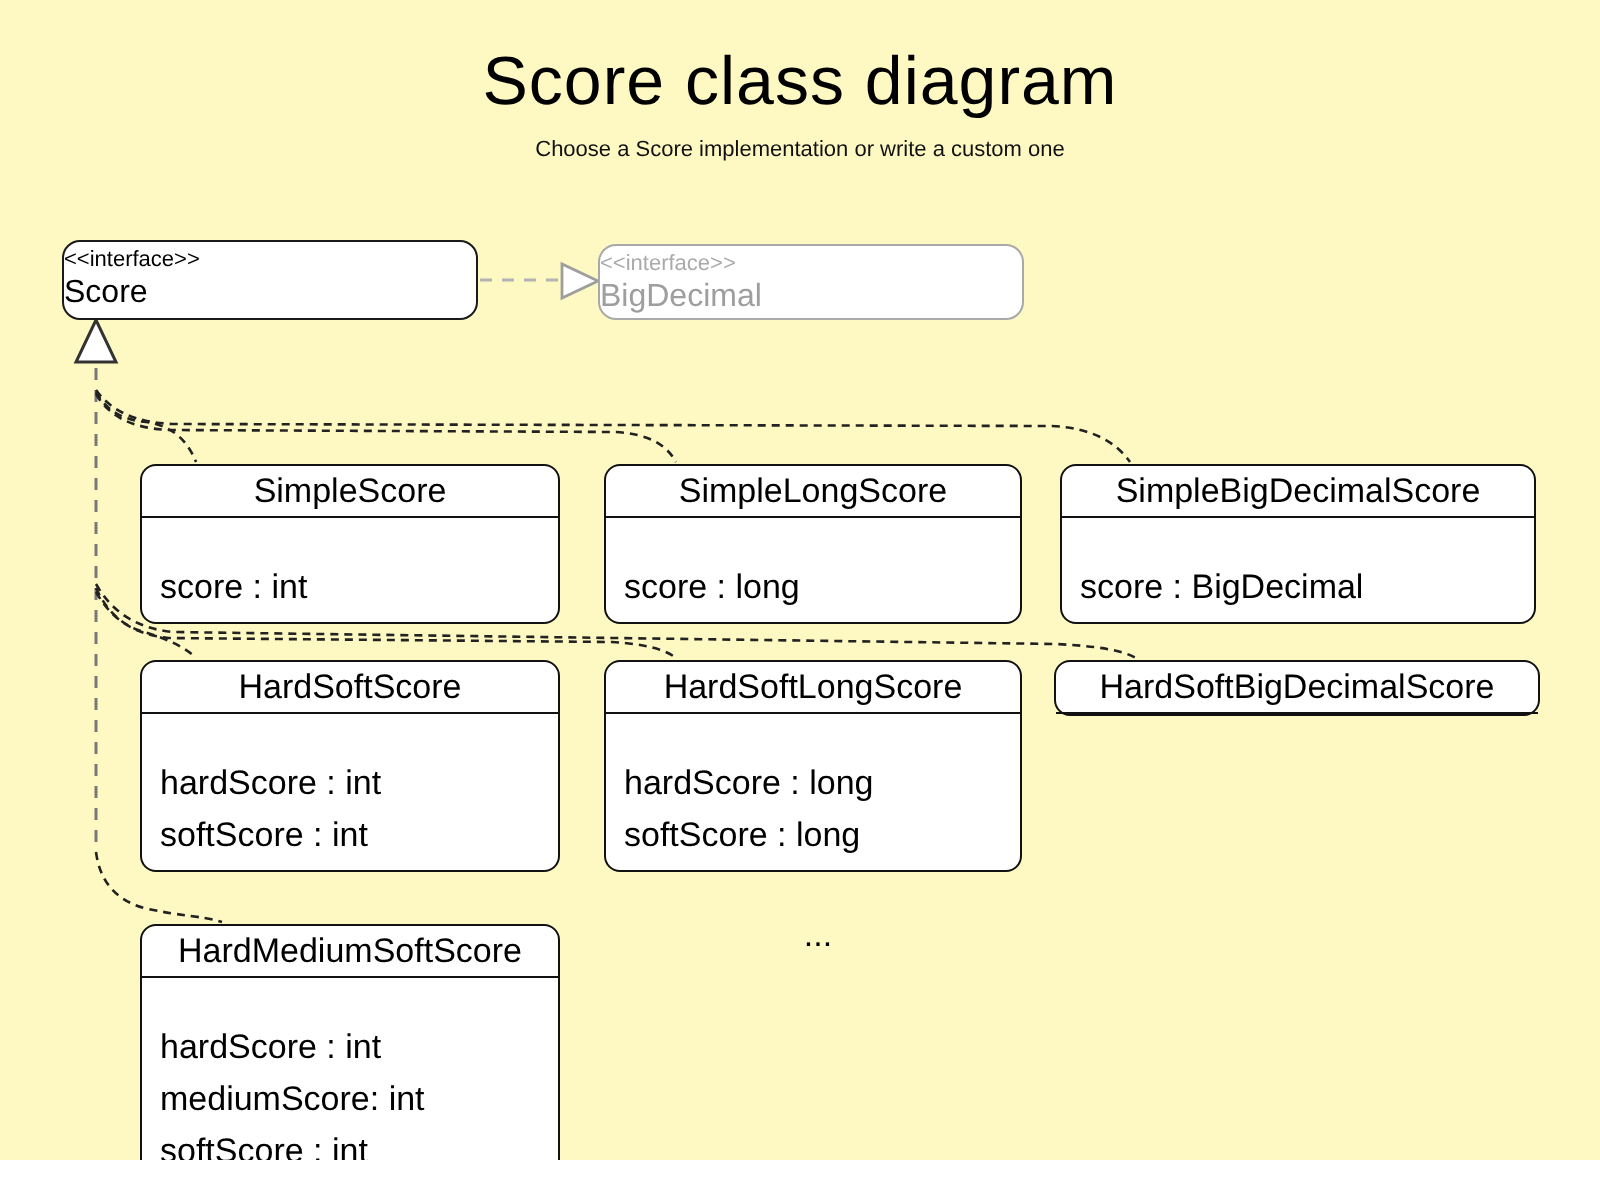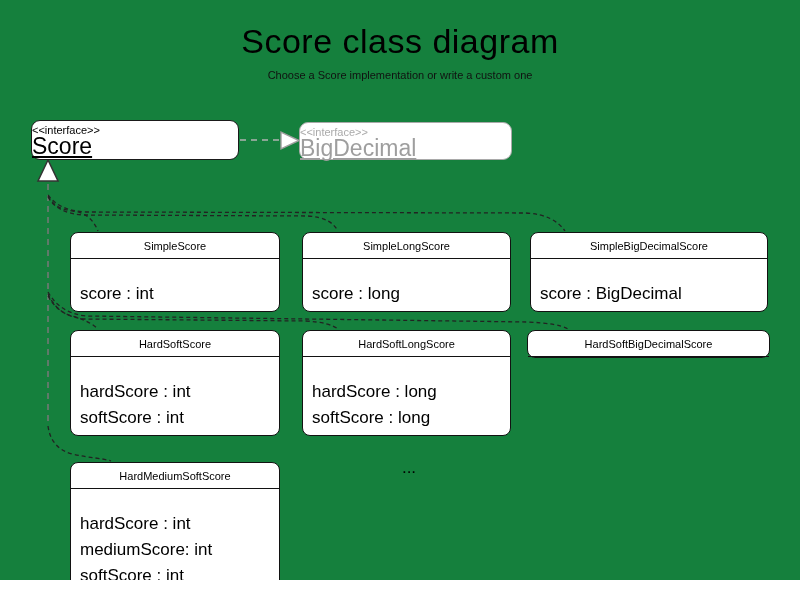--- a/index.html
+++ b/index.html
@@ -1,41 +1,41 @@
 <!DOCTYPE html>
 <html><head>
 <meta charset="utf-8">
 <style>
   html,body { margin:0; padding:0; background:#ffffff; }
   body { width:800px; height:600px; font-family:"Liberation Sans", sans-serif; color:#000; }
-  .canvas { position:relative; width:800px; height:580px; overflow:hidden; background:#15803d; }
+  .canvas { position:relative; width:800px; height:580px; overflow:hidden; background:#fef9c3; }
 
   .title { position:absolute; top:22px; left:0; width:800px; text-align:center;
            font-size:34px; letter-spacing:0.5px; color:#000; }
   .subtitle { position:absolute; top:69px; left:0; width:800px; text-align:center;
               font-size:11px; color:#111; }
 
   svg.connectors { position:absolute; left:0; top:0; width:800px; height:600px; }
 
   .iface { position:absolute; background:#fff; border:1.6px solid #1a1a1a; border-radius:9px;
            text-align:left; box-sizing:border-box; }
   .iface .stereo { font-size:11px; line-height:12px; margin-top:3px; }
-  .iface .iname  { font-size:23px; line-height:21px;text-decoration:underline; }
+  .iface .iname  { font-size:16px; line-height:21px; }
 
   #score-box { left:31px; top:120px; width:208px; height:40px; }
 
   #comparable-box { left:299px; top:122px; width:213px; height:38px;
                     border-color:#a9a9a9; }
   #comparable-box .stereo { color:#aaaaaa; }
   #comparable-box .iname  { color:#9e9e9e; }
 
   .cls { position:absolute; background:#fff; border:1.4px solid #121212; border-radius:8px;
          box-sizing:border-box; }
   .cls .hdr { border-bottom:1.4px solid #121212; text-align:center;
-              font-size:11px; line-height:20px; padding:3px 3px 2px; }
+              font-size:17px; line-height:20px; padding:3px 3px 2px; }
   .cls .bdy { padding:3px 4px 4px 9px; font-size:17px;margin-top:19px; }
   .cls .attr { line-height:26px; white-space:nowrap; }
 
   #c0 { left:70px;  top:232px; width:210px; }
   #c1 { left:302px; top:232px; width:209px; }
   #c2 { left:530px; top:232px; width:238px; }
   #c3 { left:70px;  top:330px; width:210px; }
   #c4 { left:302px; top:330px; width:209px; }
   #c5 { left:527px; top:330px; width:243px; }
   #c6 { left:70px;  top:462px; width:210px; }

